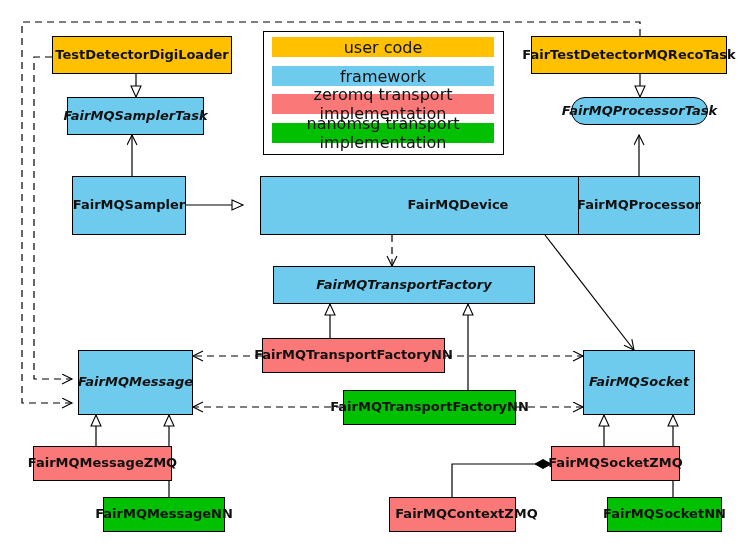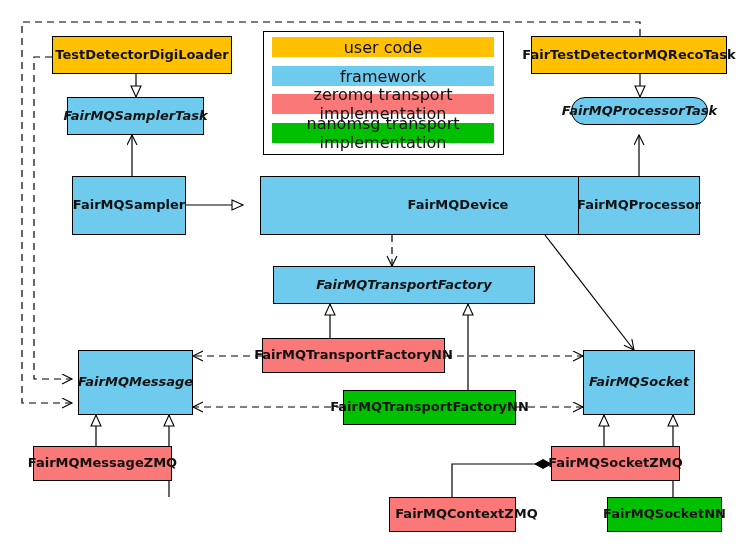--- a/index.html
+++ b/index.html
@@ -147,20 +147,23 @@
   </div>
 
   <div class="node fw abstract" style="left:583px;top:350px;width:112px;height:65px;">
     <span>FairMQSocket</span>
   </div>
 
   <div class="node zmq" style="left:33px;top:446px;width:139px;height:35px;">
     <span>FairMQMessageZMQ</span>
   </div>
 
+  <div class="node nn" style="left:103px;top:497px;width:122px;height:35px;">
+    <span>FairMQMessageNN</span>
+  </div>
 
   <div class="node zmq" style="left:551px;top:446px;width:129px;height:35px;">
     <span>FairMQSocketZMQ</span>
   </div>
 
   <div class="node nn" style="left:607px;top:497px;width:115px;height:35px;">
     <span>FairMQSocketNN</span>
   </div>
 
   <div class="node zmq" style="left:389px;top:497px;width:127px;height:35px;padding-left:28px;">

